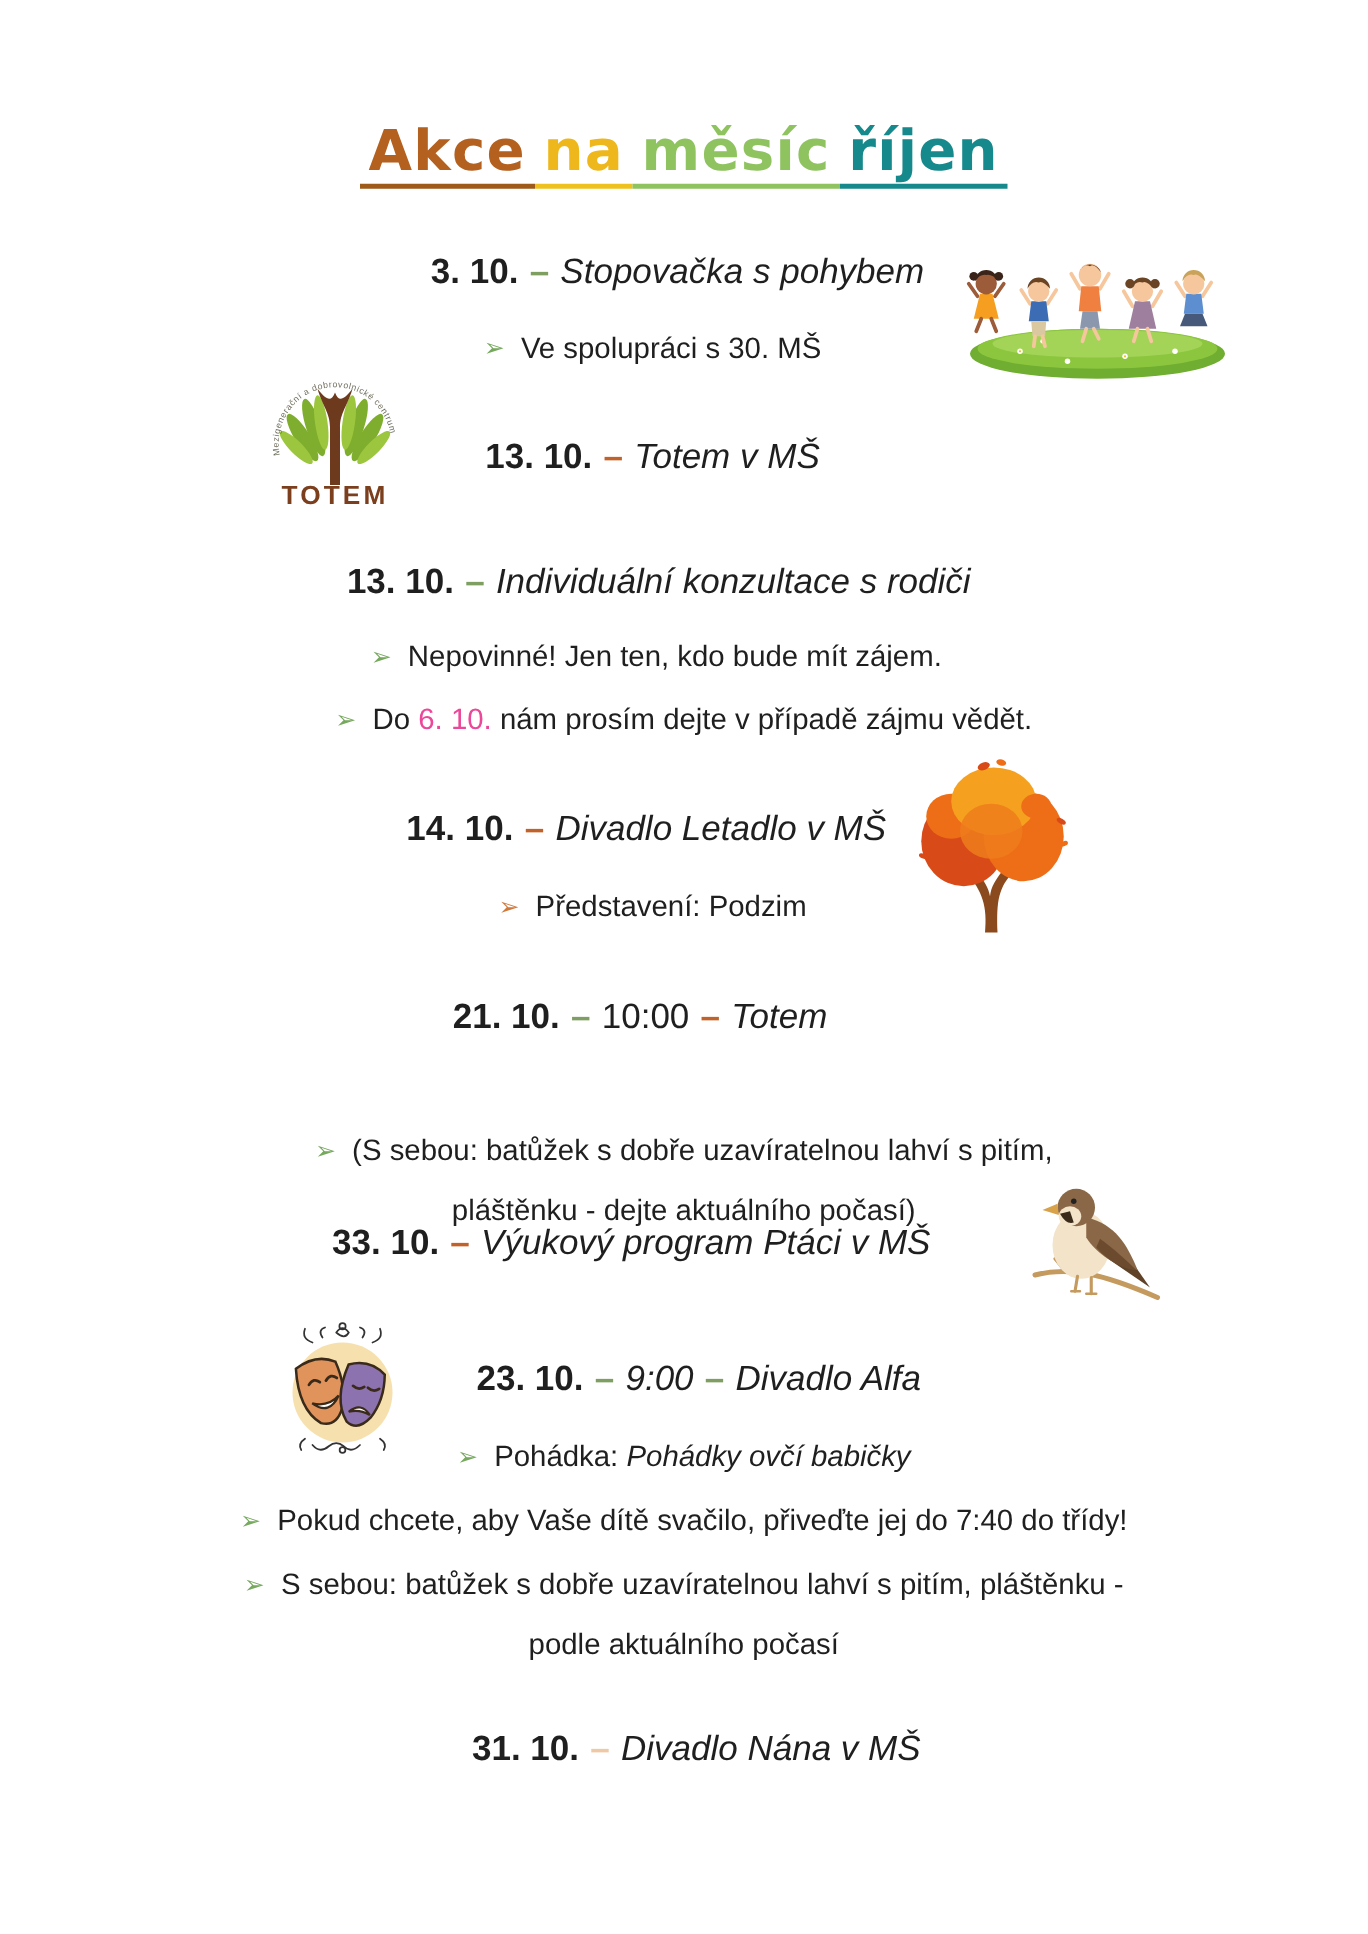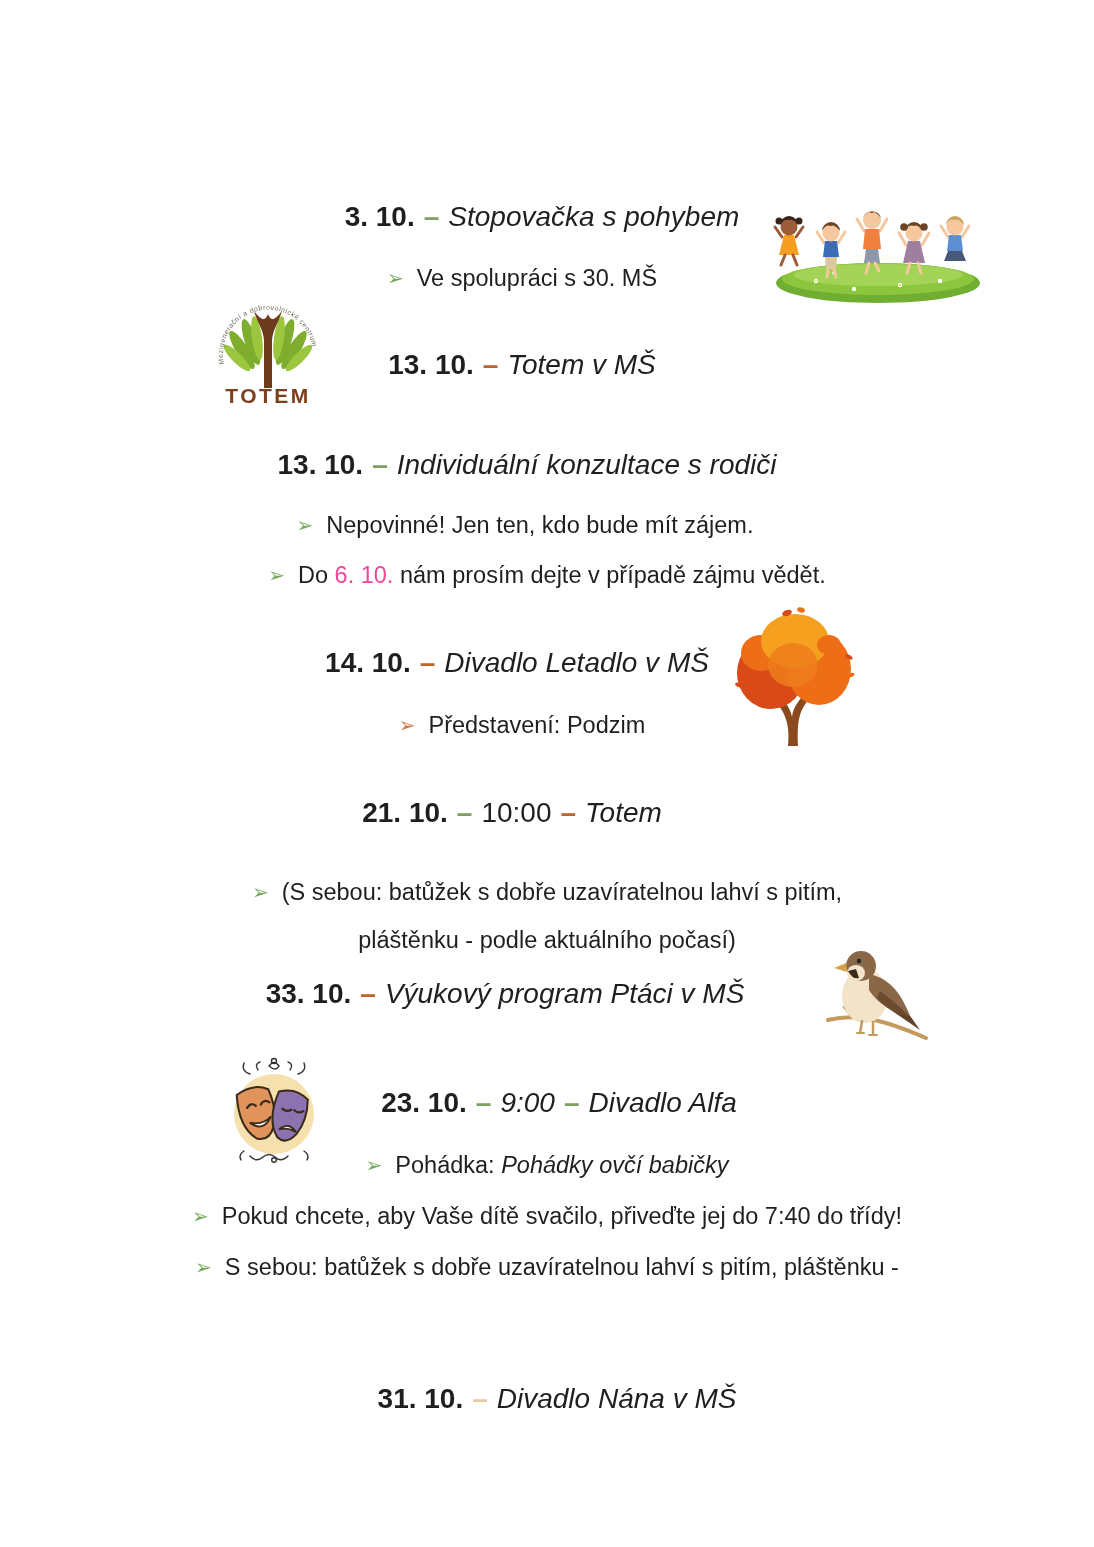--- a/index.html
+++ b/index.html
@@ -45,20 +45,23 @@
   .red{color:#ec4899;}
   .it{font-style:italic;}
   
   .illu{position:absolute;}
 </style>
 </head>
 <body>
 
 <div class="page">
 
+  <div class="main-title">
+    <span class="tw tw1">Akce</span><span class="tw tw2">na</span><span class="tw tw3">měsíc</span><span class="tw tw4">říjen</span>
+  </div>
 
   <div class="heading" style="top:201px;transform:translateX(-5px);">
     <span class="date">3. 10.</span><span class="dash green">–</span><span class="etitle">Stopovačka s pohybem</span>
   </div>
   <div class="bullet" style="top:254px;transform:translateX(-25px);">
     <span class="arrow green">➢</span><span>Ve spolupráci s 30. MŠ</span>
   </div>
 
   <svg class="illu" style="left:768px;top:197px;" width="222" height="110" viewBox="0 0 222 110">
     <ellipse cx="110" cy="86" rx="102" ry="20" fill="#6fae30"></ellipse>
@@ -185,23 +188,23 @@
     <ellipse cx="56" cy="8" rx="5" ry="3" fill="#d84a18" transform="rotate(-20 56 8)"></ellipse>
     <ellipse cx="70" cy="5" rx="4" ry="2.5" fill="#ee6e17" transform="rotate(15 70 5)"></ellipse>
     <ellipse cx="118" cy="52" rx="4" ry="2" fill="#d84a18" transform="rotate(30 118 52)"></ellipse>
     <ellipse cx="120" cy="70" rx="3.5" ry="2" fill="#ee6e17" transform="rotate(-20 120 70)"></ellipse>
     <ellipse cx="8" cy="80" rx="4" ry="2" fill="#d84a18" transform="rotate(20 8 80)"></ellipse>
   </svg>
 
   <div class="heading" style="top:797px;transform:translateX(-35px);">
     <span class="date">21. 10.</span><span class="dash green">–</span><span class="time">10:00</span><span class="dash orange">–</span><span class="etitle">Totem</span>
   </div>
-  <div class="bullet" style="top:868px;">
+  <div class="bullet" style="top:896px;">
     <div><span class="arrow green">➢</span><span>(S sebou: batůžek s dobře uzavíratelnou lahví s pitím,</span></div>
-    <div><span>pláštěnku - podle aktuálního počasí)</span></div>
+    <div><span>pláštěnku - dejte aktuálního počasí)</span></div>
   </div>
 
   <div class="heading" style="top:978px;transform:translateX(-42px);">
     <span class="date">33. 10.</span><span class="dash orange">–</span><span class="etitle">Výukový program Ptáci v MŠ</span>
   </div>
 
   <svg class="illu" style="left:820px;top:944px;" width="116" height="106" viewBox="0 0 116 106">
     <path d="M8 76 C36 69 62 75 106 94" stroke="#c59a5f" stroke-width="4" fill="none" stroke-linecap="round"></path>
     <path d="M32 73 L24 63" stroke="#c59a5f" stroke-width="2.5" fill="none" stroke-linecap="round"></path>
     <path d="M62 60 L100 86 L86 66 Z" fill="#5f4228"></path>
@@ -251,19 +254,20 @@
     <span class="date">23. 10.</span><span class="dash green">–</span><span class="time it">9:00</span><span class="dash green">–</span><span class="etitle">Divadlo Alfa</span>
   </div>
   <div class="bullet" style="top:1141px;">
     <span class="arrow green">➢</span><span>Pohádka: </span><span class="it">Pohádky ovčí babičky</span>
   </div>
   <div class="bullet" style="top:1192px;">
     <span class="arrow green">➢</span><span>Pokud chcete, aby Vaše dítě svačilo, přiveďte jej do 7:40 do třídy!</span>
   </div>
   <div class="bullet" style="top:1243px;">
     <div><span class="arrow green">➢</span><span>S sebou: batůžek s dobře uzavíratelnou lahví s pitím, pláštěnku -</span></div>
+    <div><span>podle aktuálního počasí</span></div>
   </div>
 
   <div class="heading" style="top:1383px;transform:translateX(10px);">
     <span class="date">31. 10.</span><span class="dash pale">–</span><span class="etitle">Divadlo Nána v MŠ</span>
   </div>
 
 </div>
 
 </body></html>

